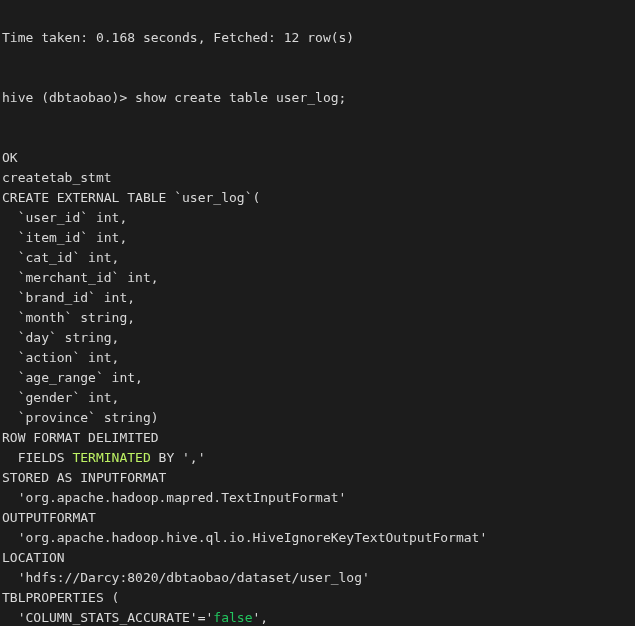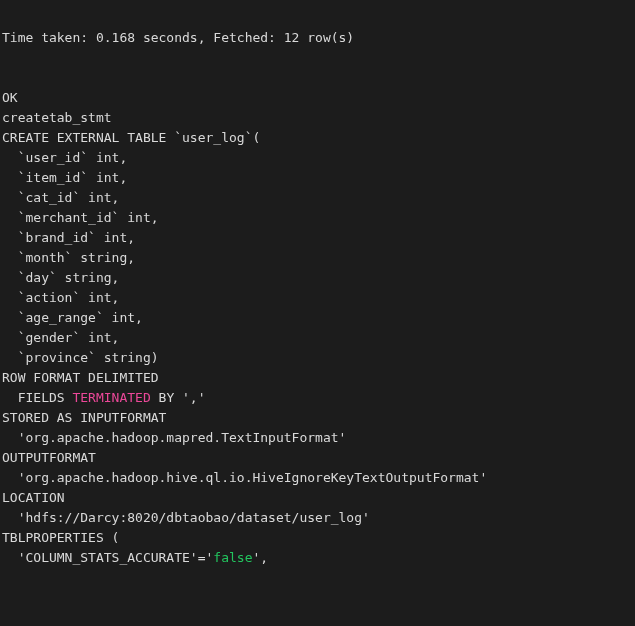--- a/index.html
+++ b/index.html
@@ -31,22 +31,23 @@
   .line {
     height: 20px;
     white-space: pre;
     display: block;
   }
   
   .clipped {
     height: 20px;
     margin-top: -12px;
   }
-  .kw-yellow { color: #ec4899; }
+  .kw-yellow { color: #bef264; }
   .val-red   { color: #22c55e; }
 </style>
 </head>
 <body>
 
 <div id="terminal">
   <div class="line clipped">Time taken: 0.168 seconds, Fetched: 12 row(s)</div>
+  <div class="line"><span>hive (dbtaobao)&gt; </span><span>show create table user_log;</span></div>
   <div id="output-lines"><div class="line">OK</div><div class="line">createtab_stmt</div><div class="line">CREATE EXTERNAL TABLE `user_log`(</div><div class="line">  `user_id` int,</div><div class="line">  `item_id` int,</div><div class="line">  `cat_id` int,</div><div class="line">  `merchant_id` int,</div><div class="line">  `brand_id` int,</div><div class="line">  `month` string,</div><div class="line">  `day` string,</div><div class="line">  `action` int,</div><div class="line">  `age_range` int,</div><div class="line">  `gender` int,</div><div class="line">  `province` string)</div><div class="line">ROW FORMAT DELIMITED</div><div class="line"><span>  FIELDS </span><span class="kw-yellow">TERMINATED</span><span> BY ','</span></div><div class="line">STORED AS INPUTFORMAT</div><div class="line">  'org.apache.hadoop.mapred.TextInputFormat'</div><div class="line">OUTPUTFORMAT</div><div class="line">  'org.apache.hadoop.hive.ql.io.HiveIgnoreKeyTextOutputFormat'</div><div class="line">LOCATION</div><div class="line">  'hdfs://Darcy:8020/dbtaobao/dataset/user_log'</div><div class="line">TBLPROPERTIES (</div><div class="line"><span>  'COLUMN_STATS_ACCURATE'='</span><span class="val-red">false</span><span>',</span></div></div>
 </div>
 
 </body></html>

